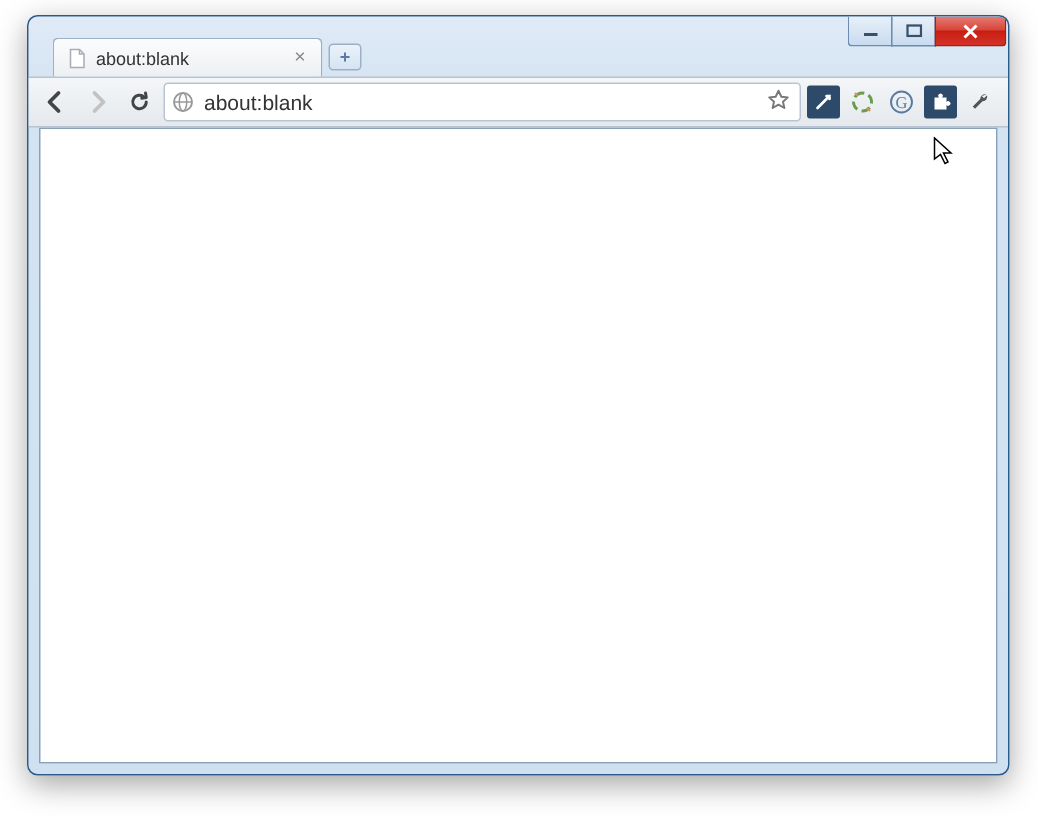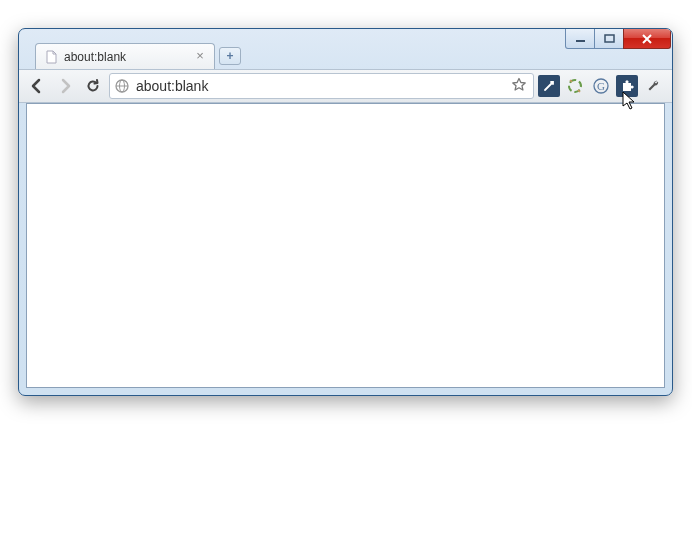--- a/index.html
+++ b/index.html
@@ -7,23 +7,23 @@
     width: 692px;
     height: 544px;
     font-family: "Segoe UI", Tahoma, sans-serif;
     font-size: 12px;
     background: #fff;
     position: relative;
   }
   .window {
     position: absolute;
     left: 18px;
-    top: 28px;
+    top: 10px;
     width: 655px;
-    height: 368px;
+    height: 507px;
     background: linear-gradient(to bottom, #dfeaf6 0%, #d3e3f2 60px, #cfe1f1 100%);
     border: 1px solid #2a5a8a;
     border-radius: 7px;
     box-shadow: 0 6px 20px rgba(0,0,0,0.35);
     overflow: hidden;
   }
   .titlebar {
     height: 28px;
     display: flex;
     justify-content: flex-end;

